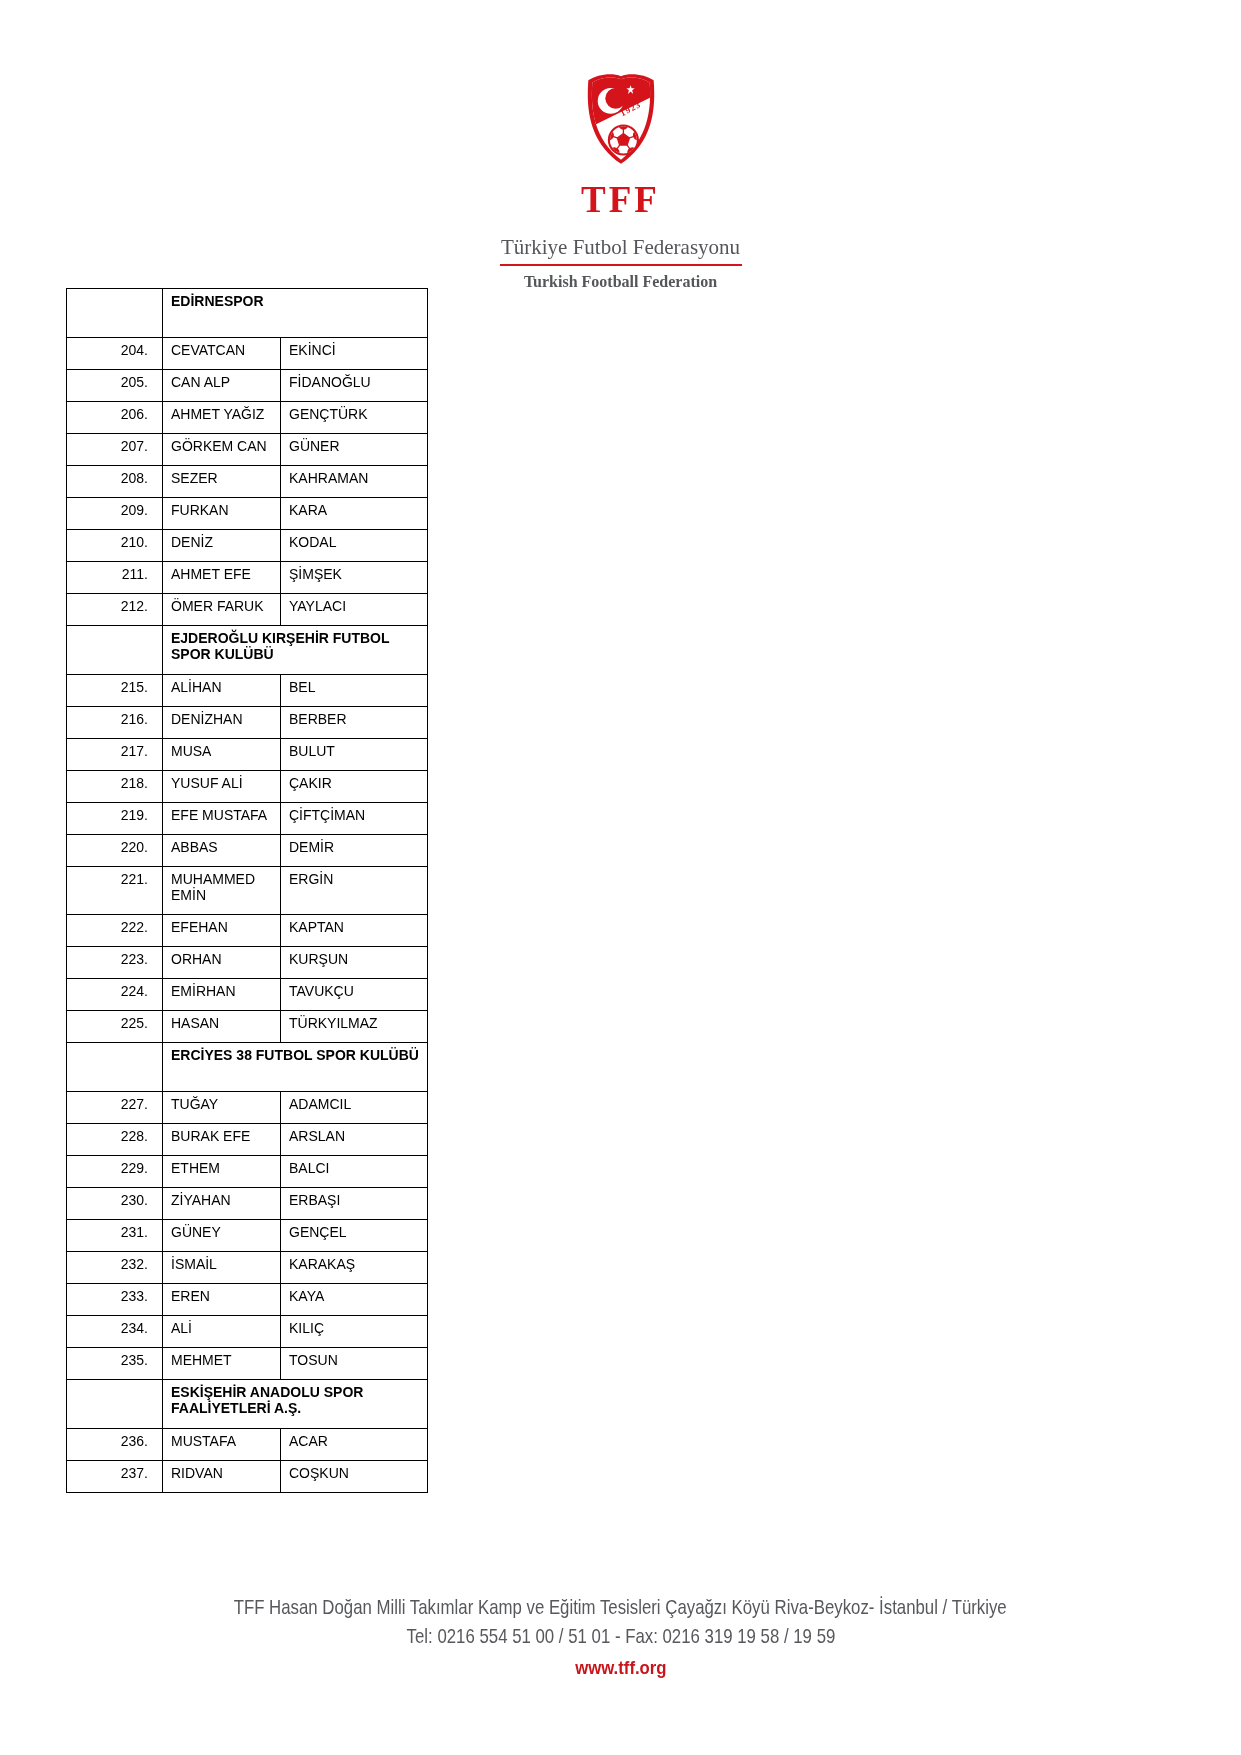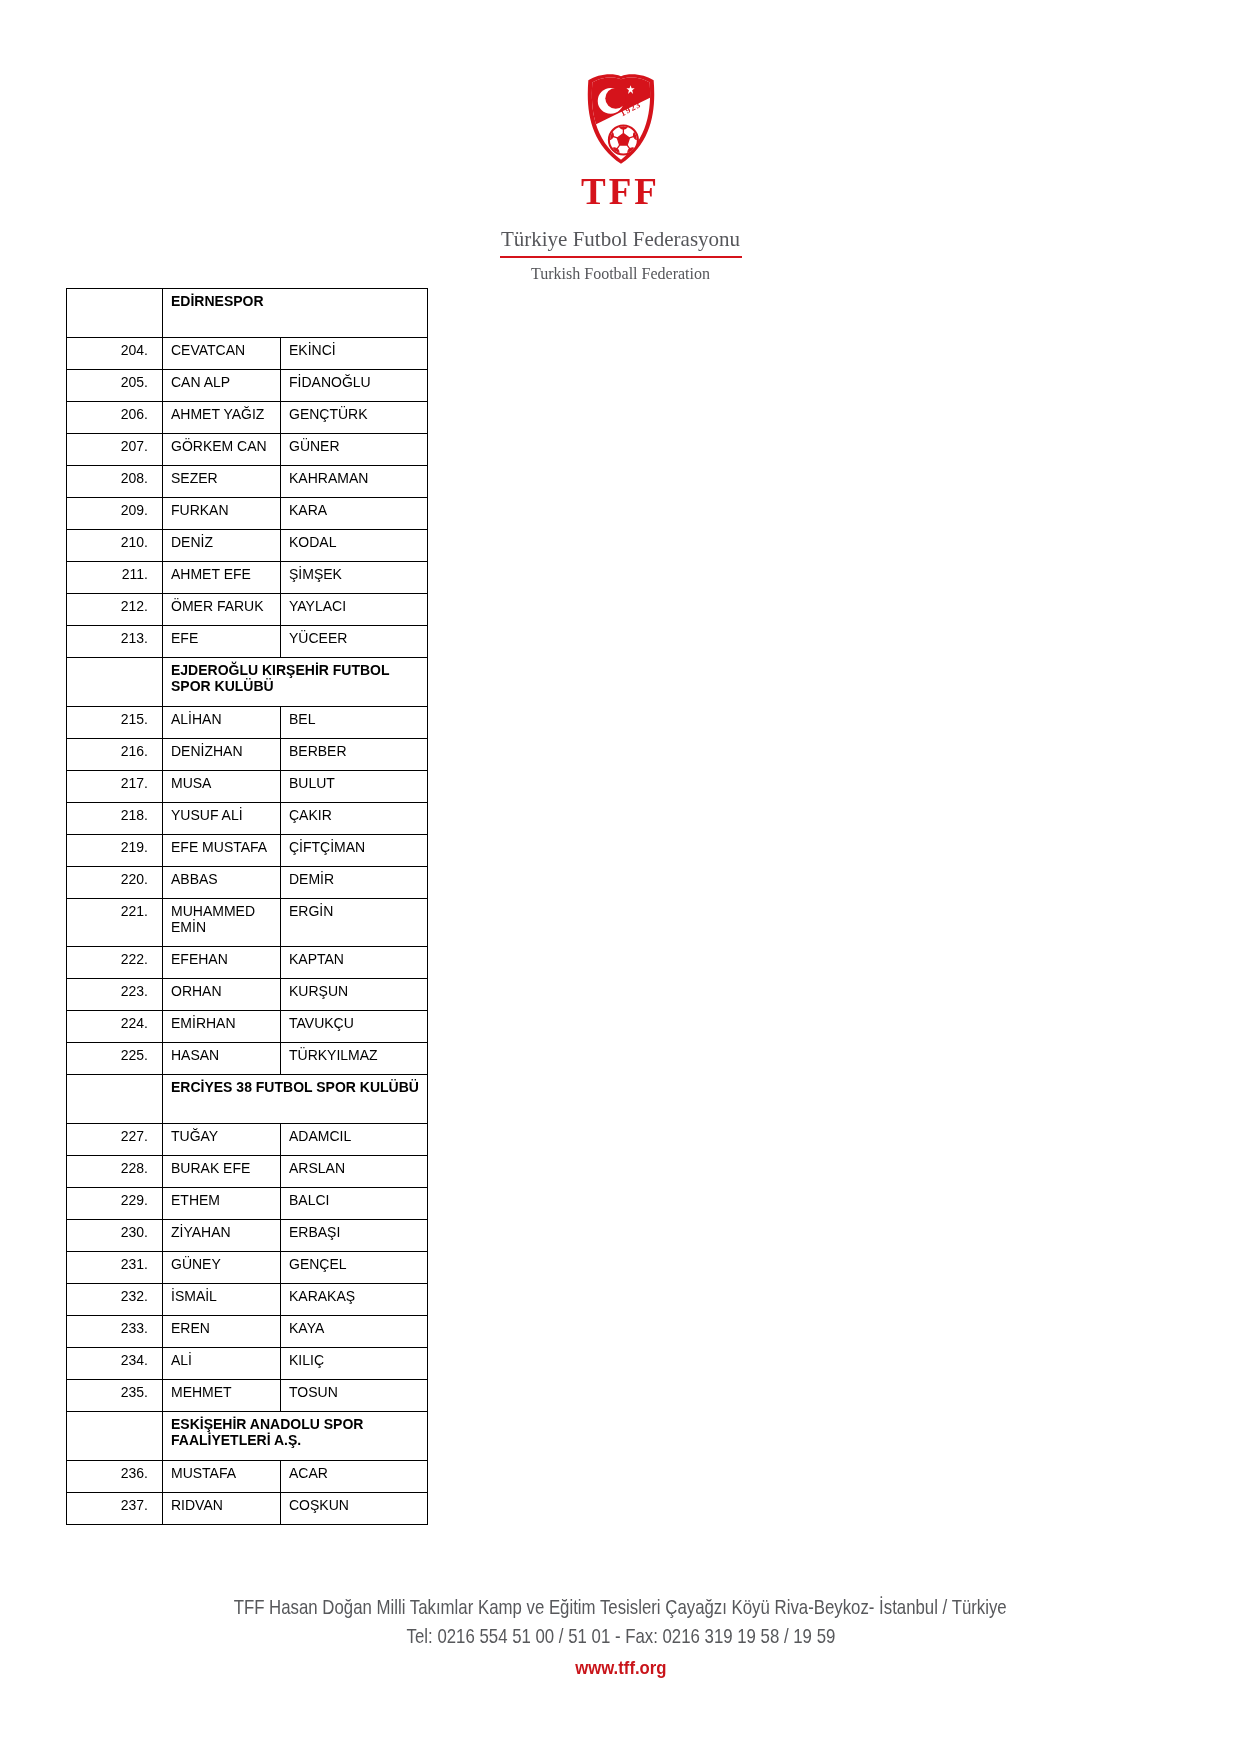--- a/index.html
+++ b/index.html
@@ -3,24 +3,24 @@
 <meta charset="utf-8">
 <style>
   html,body{margin:0;padding:0;background:#ffffff;}
   #page{position:relative;width:1241px;height:1755px;background:#fff;overflow:hidden;
         font-family:"Liberation Sans",sans-serif;color:#000;}
 
   
   #logo{position:absolute;top:73px;left:0;right:0;text-align:center;line-height:1;}
   #logo svg{display:inline-block;}
   .logo-monogram{font-family:"Liberation Serif",serif;font-weight:bold;font-size:37px;
-                 color:#D5131B;letter-spacing:3px;margin-top:3px;}
+                 color:#D5131B;letter-spacing:3px;margin-top:11px;}
   .logo-title-tr{font-family:"Liberation Serif",serif;font-size:21px;color:#55565A;margin-top:19px;}
   .logo-divider{width:242px;height:2px;background:#D5131B;margin:6px auto 0 auto;}
-  .logo-title-en{font-family:"Liberation Serif",serif;font-size:16px;color:#55565A;margin-top:8px;}
+  .logo-title-en{font-family:"Liberation Serif",serif;font-size:16px;color:#55565A;margin-top:8px;font-weight:bold;}
 
   
   #roster{position:absolute;left:66px;top:288px;}
   table{border-collapse:collapse;table-layout:fixed;width:361px;}
   col.c-no{width:96px;} col.c-first{width:118px;} col.c-last{width:147px;}
   td{border:1.5px solid #000;vertical-align:top;
      font-size:14px;line-height:16px;padding:4px 6px 11px 8px;
      overflow:hidden;word-wrap:break-word;}
   td.num{text-align:right;padding:4px 14px 11px 4px;}
   tr.club-row td{font-weight:bold;height:40px;padding-bottom:4px;}
@@ -139,25 +139,20 @@
           <tr>
             <td class="num">211.</td>
             <td>AHMET EFE</td>
             <td>ŞİMŞEK</td>
           </tr>
           <tr>
             <td class="num">212.</td>
             <td>ÖMER FARUK</td>
             <td>YAYLACI</td>
           </tr>
-          <tr>
-            <td class="num">213.</td>
-            <td>EFE</td>
-            <td>YÜCEER</td>
-          </tr>
           <tr class="club-row">
             <td class="num"></td>
             <td colspan="2">EJDEROĞLU KIRŞEHİR FUTBOL SPOR KULÜBÜ</td>
           </tr>
           <tr>
             <td class="num">215.</td>
             <td>ALİHAN</td>
             <td>BEL</td>
           </tr>
           <tr>

